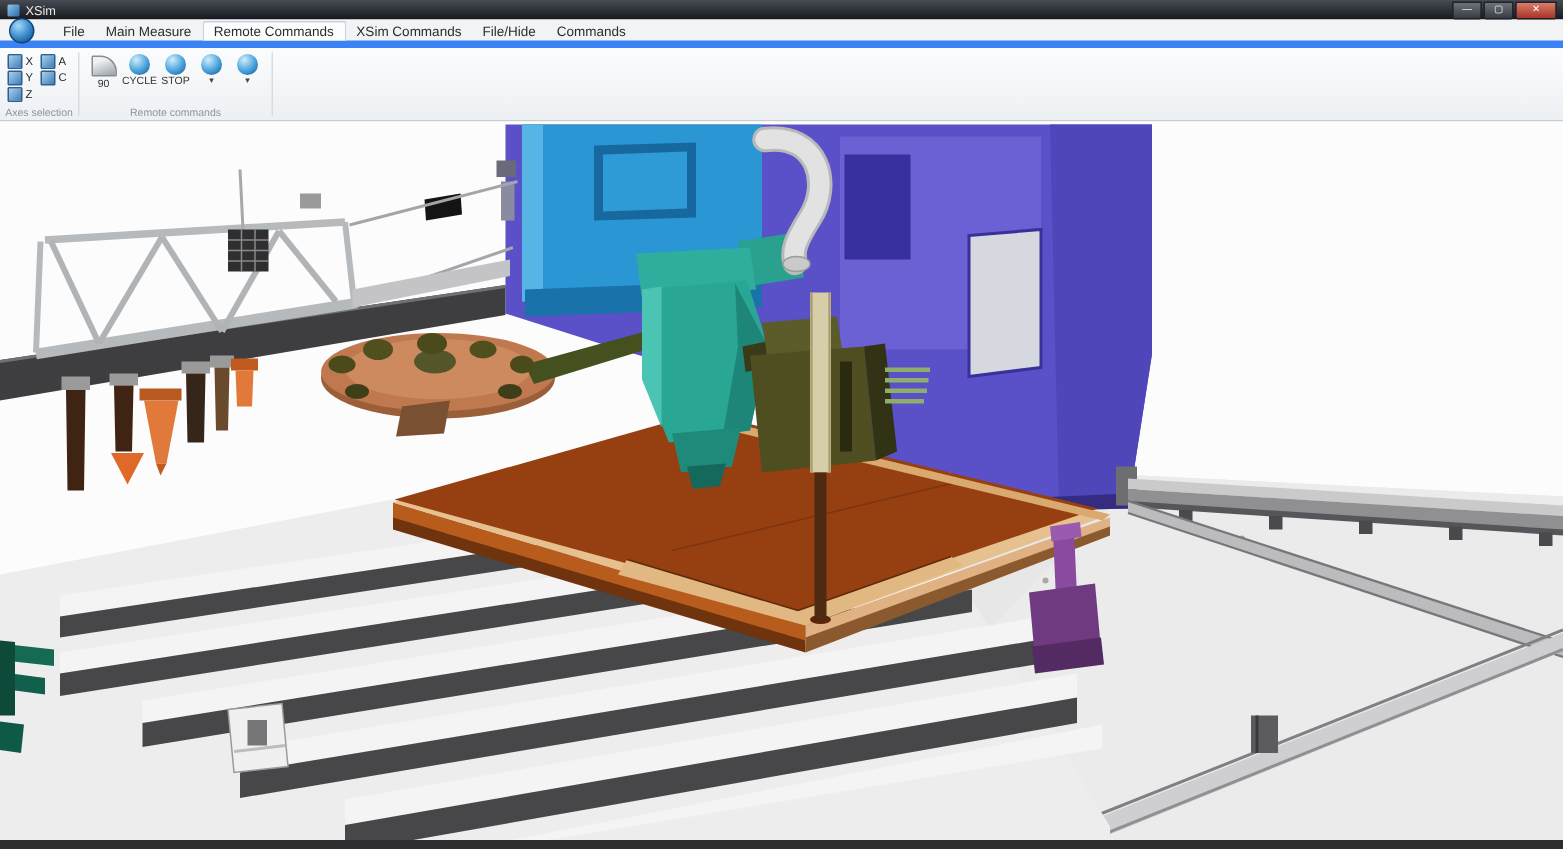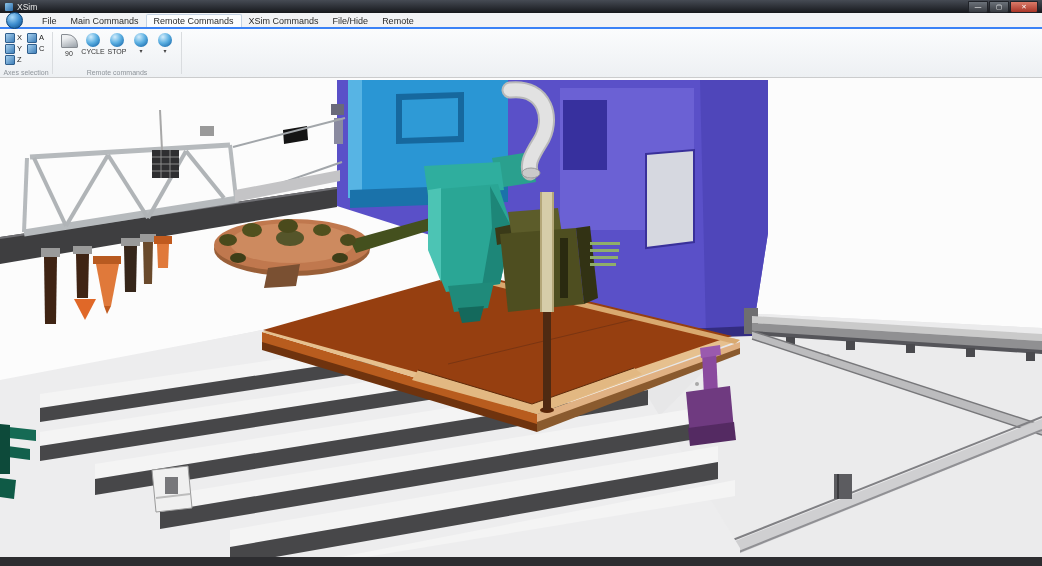--- a/index.html
+++ b/index.html
@@ -6,21 +6,21 @@
   .app{width:1042px;height:566px;font-family:"Liberation Sans",sans-serif;overflow:hidden;position:relative;background:#fff;}
 
   
   .titlebar{height:13px;background:linear-gradient(#464b54,#16181c);display:flex;align-items:center;padding-left:5px;color:#e9e9e9;font-size:8.5px;}
   .app-icon{width:8px;height:8px;background:linear-gradient(135deg,#8ec6ea,#2a6aa8);border-radius:1px;margin-right:4px;}
   .win-controls{margin-left:auto;display:flex;gap:1px;margin-right:4px;}
   .win-btn{width:18px;height:10px;font-size:6.5px;line-height:10px;text-align:center;color:#fff;background:linear-gradient(#6c727a,#383c42);border:1px solid #202329;border-radius:0 0 2px 2px;cursor:default;}
   .win-btn.close{background:linear-gradient(#da7b69,#a93527);width:26px;}
 
   
-  .tabrow{height:14px;background:#f2f3f5;border-bottom:2px solid #3b82f6;display:flex;align-items:flex-end;padding-left:4px;}
+  .tabrow{height:14px;background:#f2f3f5;border-bottom:5px solid #3b82f6;display:flex;align-items:flex-end;padding-left:4px;}
   .app-orb{width:15px;height:15px;border-radius:50%;background:radial-gradient(circle at 35% 28%,#a8d8f6,#3f8fd0 50%,#11508e 92%);border:1px solid #0e4679;margin:0 12px 0 2px;align-self:center;}
   .tab{font-size:9px;color:#2c2c2c;padding:1px 7px 1px;white-space:nowrap;}
   .tab.active{background:#fcfdfe;border:1px solid #c4d2e2;border-bottom:0;border-radius:2px 2px 0 0;}
 
   
   .ribbon{height:48px;background:linear-gradient(#fbfcfd,#edf0f3);border-bottom:1px solid #cbcccd;display:flex;align-items:stretch;}
   .ribbon-group{position:relative;flex:none;}
   .group-label{position:absolute;bottom:1px;left:0;right:0;text-align:center;font-size:7px;color:#8f959b;white-space:nowrap;}
   .group-sep{width:1px;background:#d9dcdf;margin:3px 0;flex:none;}
   .axes-group{width:52px;}
@@ -50,25 +50,25 @@
     <span class="win-controls">
       <span class="win-btn">—</span>
       <span class="win-btn">▢</span>
       <span class="win-btn close">✕</span>
     </span>
   </div>
 
   <div class="tabrow">
     <span class="app-orb"></span>
     <span class="tab">File</span>
-    <span class="tab">Main Commands</span>
+    <span class="tab">Main Measure</span>
     <span class="tab active">Remote Commands</span>
     <span class="tab">XSim Commands</span>
     <span class="tab">File/Hide</span>
-    <span class="tab">Remote</span>
+    <span class="tab">Commands</span>
   </div>
 
   <div class="ribbon">
     <div class="ribbon-group axes-group">
       <div class="axes-grid">
         <span class="axis-item">
             <span class="axis-cube"></span>
             <span>X</span>
           </span>
         <span class="axis-item">

